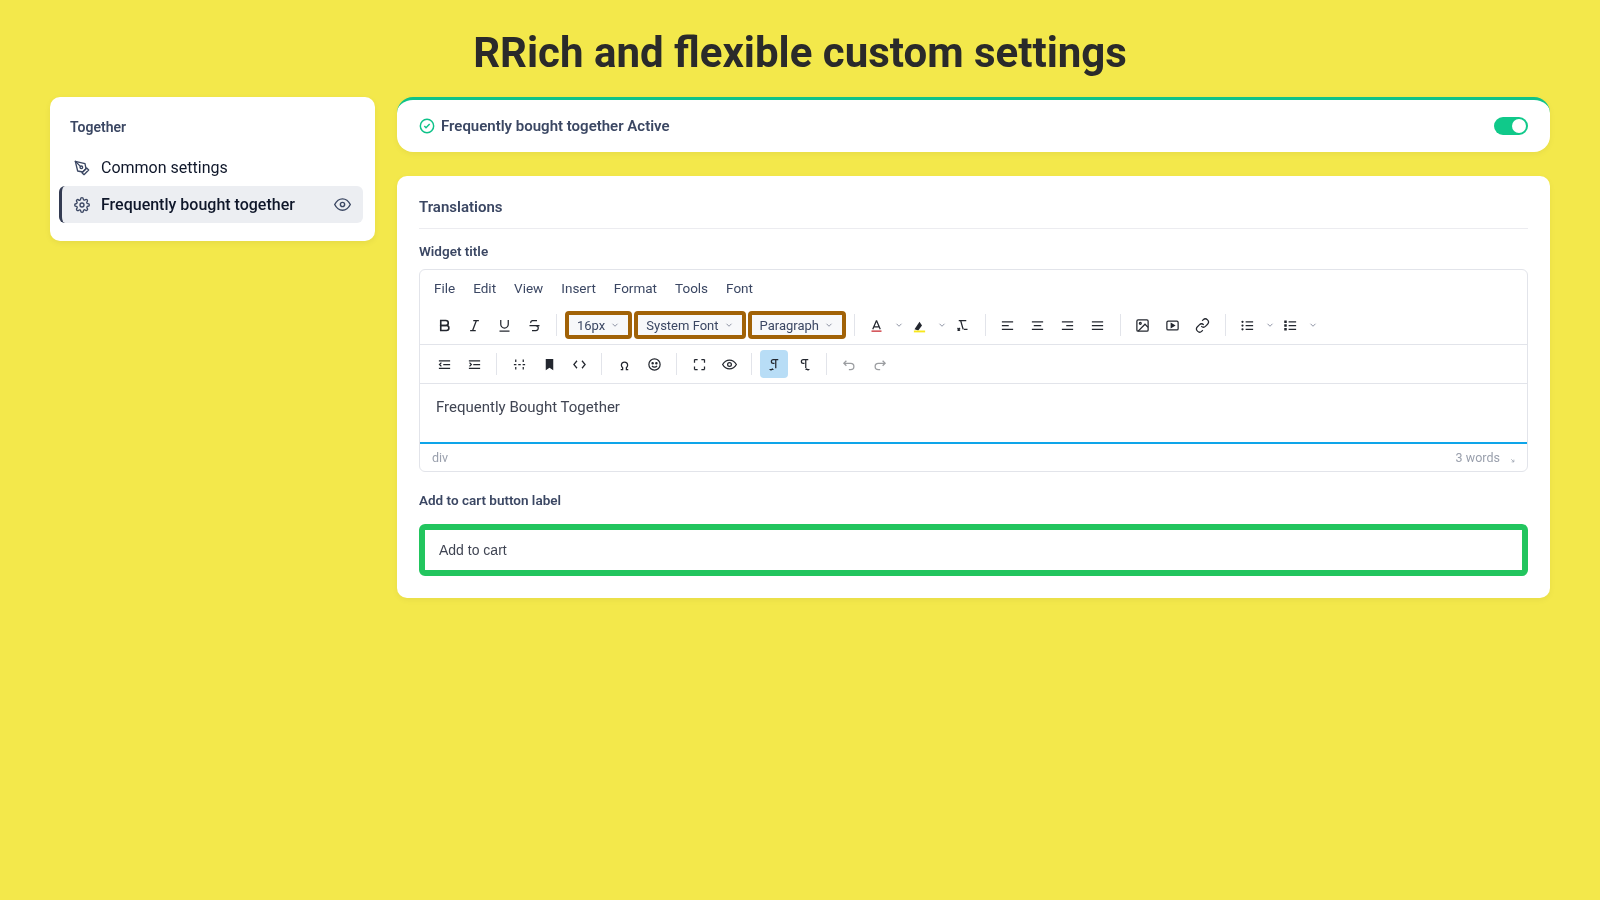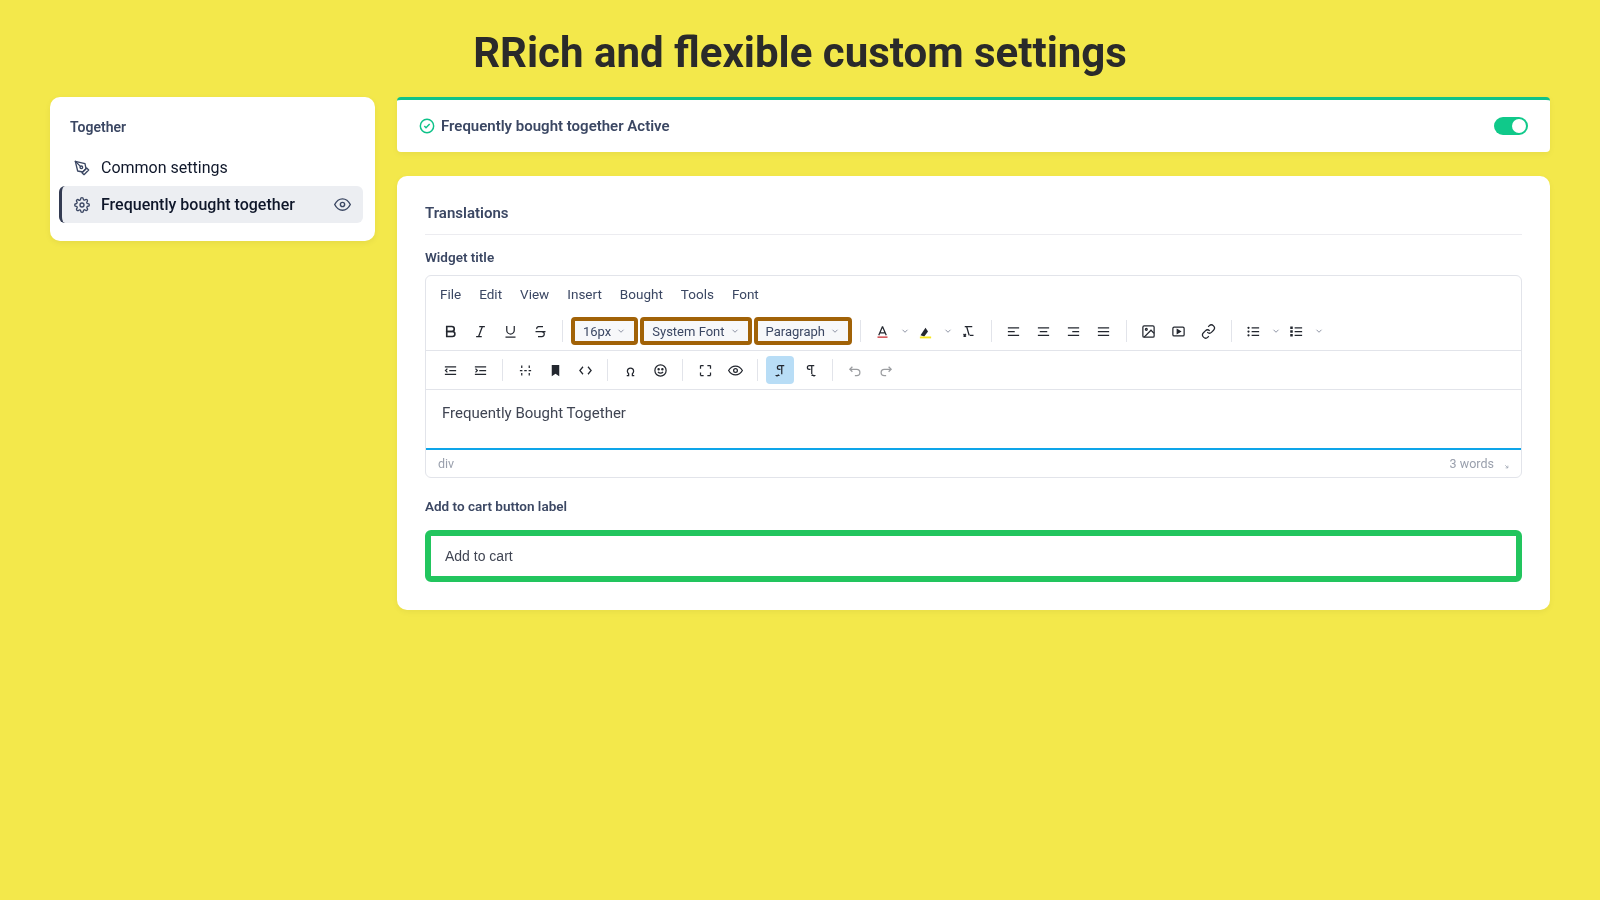--- a/index.html
+++ b/index.html
@@ -55,21 +55,21 @@
   padding-left: 12px;
 }
 .sidebar-item .right-icon {
   margin-left: auto;
 }
 .main {
   flex: 1;
 }
 .status-card {
   background: #fff;
-  border-radius: 4px;
+  border-radius: 16px;
   padding: 17px 22px;
   margin-bottom: 24px;
   box-shadow: 0 2px 6px rgba(0,0,0,0.05);
   display: flex;
   align-items: center;
   border-top: 3px solid #0ec289;
 }
 .status-text {
   font-size: 15px;
   font-weight: 600;
@@ -93,21 +93,21 @@
   right: 2px;
   top: 2px;
   width: 14px;
   height: 14px;
   border-radius: 50%;
   background: #fff;
 }
 .translations-card {
   background: #fff;
   border-radius: 10px;
-  padding: 28px;
+  padding: 22px;
   box-shadow: 0 2px 6px rgba(0,0,0,0.05);
 }
 .section-title {
   font-size: 15px;
   font-weight: 600;
   color: #3b4763;
   margin-bottom: 14px;
   padding-bottom: 12px;
   border-bottom: 1px solid #ececf0;
 }
@@ -265,21 +265,21 @@
       <div class="section-title">Translations</div>
 
       <div class="field-label">Widget title</div>
 
       <div class="editor">
         <div class="editor-menubar">
           <span>File</span>
           <span>Edit</span>
           <span>View</span>
           <span>Insert</span>
-          <span>Bought</span>
+          <span>Format</span>
           <span>Tools</span>
           <span>Font</span>
         </div>
 
         <div class="editor-toolbar">
           <span class="tb-btn">
               <svg width="15" height="15" viewBox="0 0 24 24" fill="none" stroke="#23272f" stroke-width="2.6">
                 <path d="M6 4h8a4 4 0 0 1 4 4 4 4 0 0 1-4 4H6z"></path>
                 <path d="M6 12h9a4 4 0 0 1 4 4 4 4 0 0 1-4 4H6z"></path>
               </svg>

